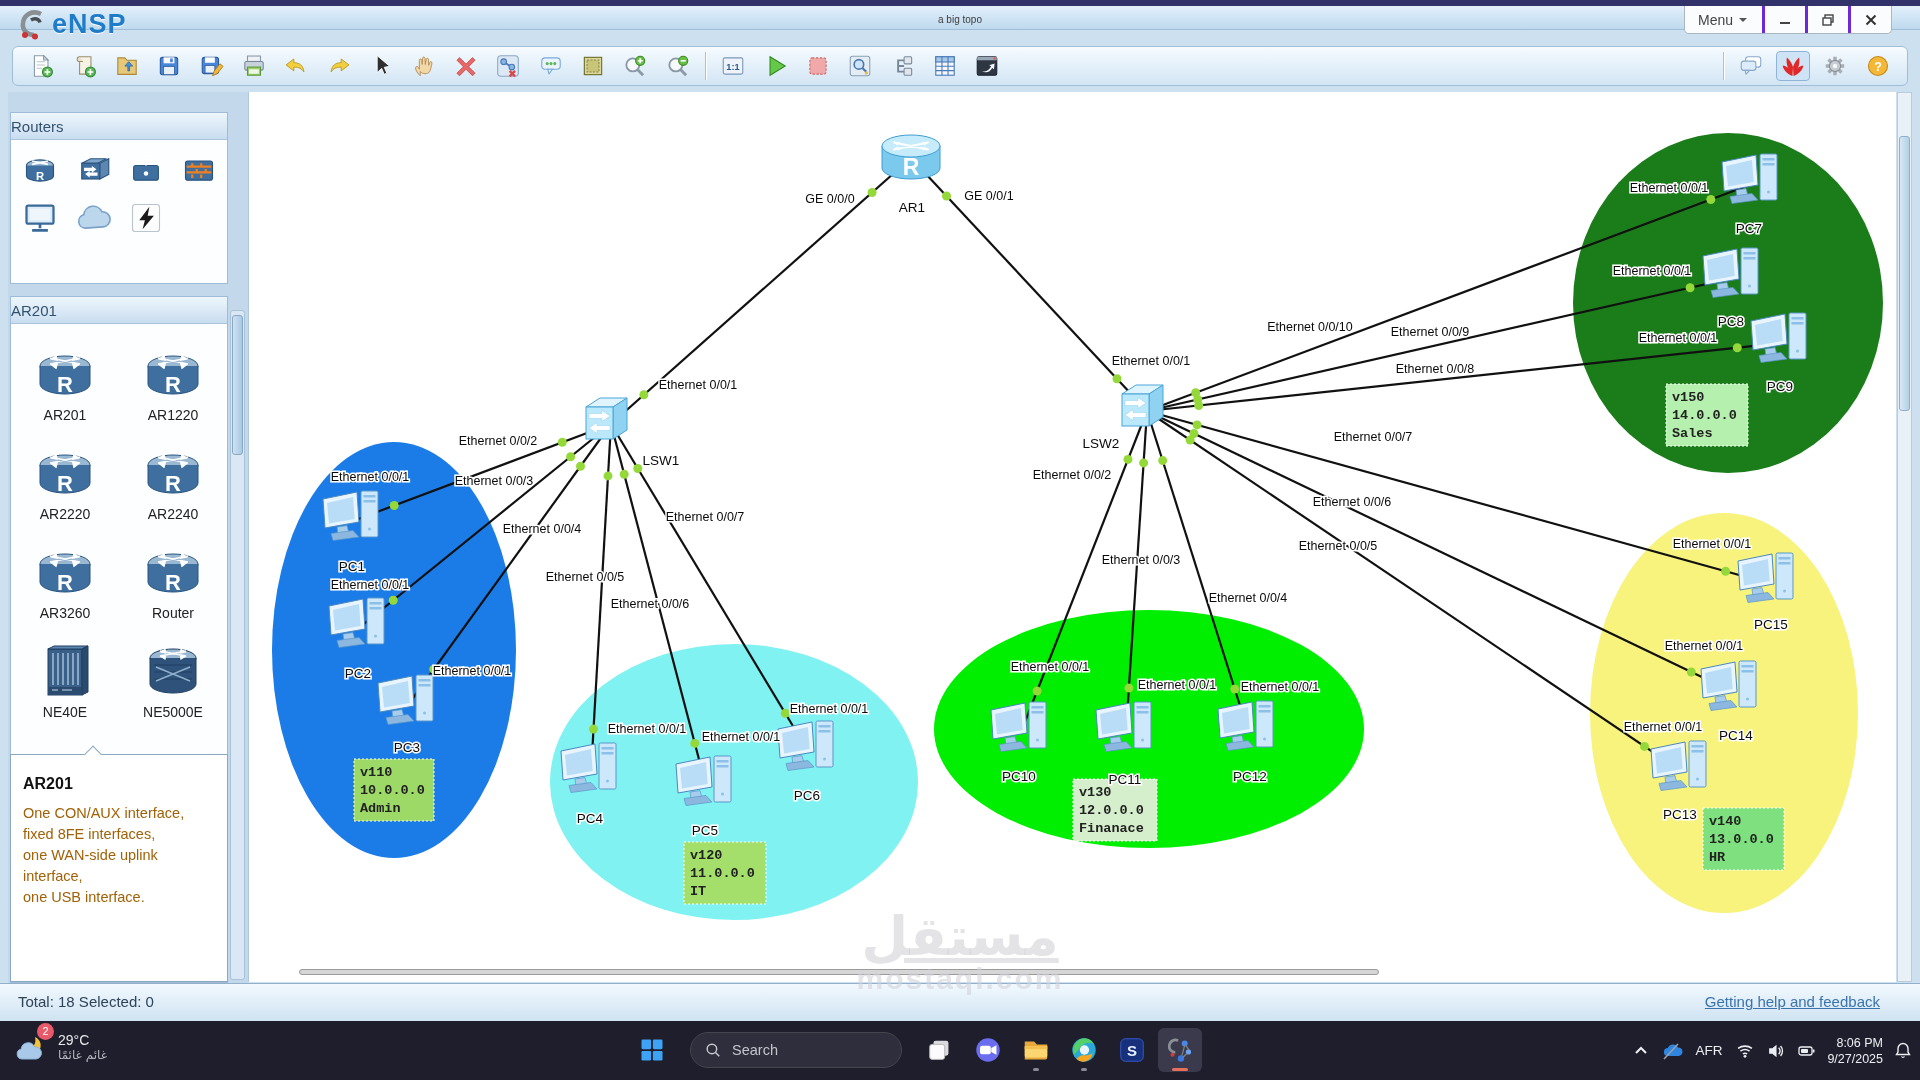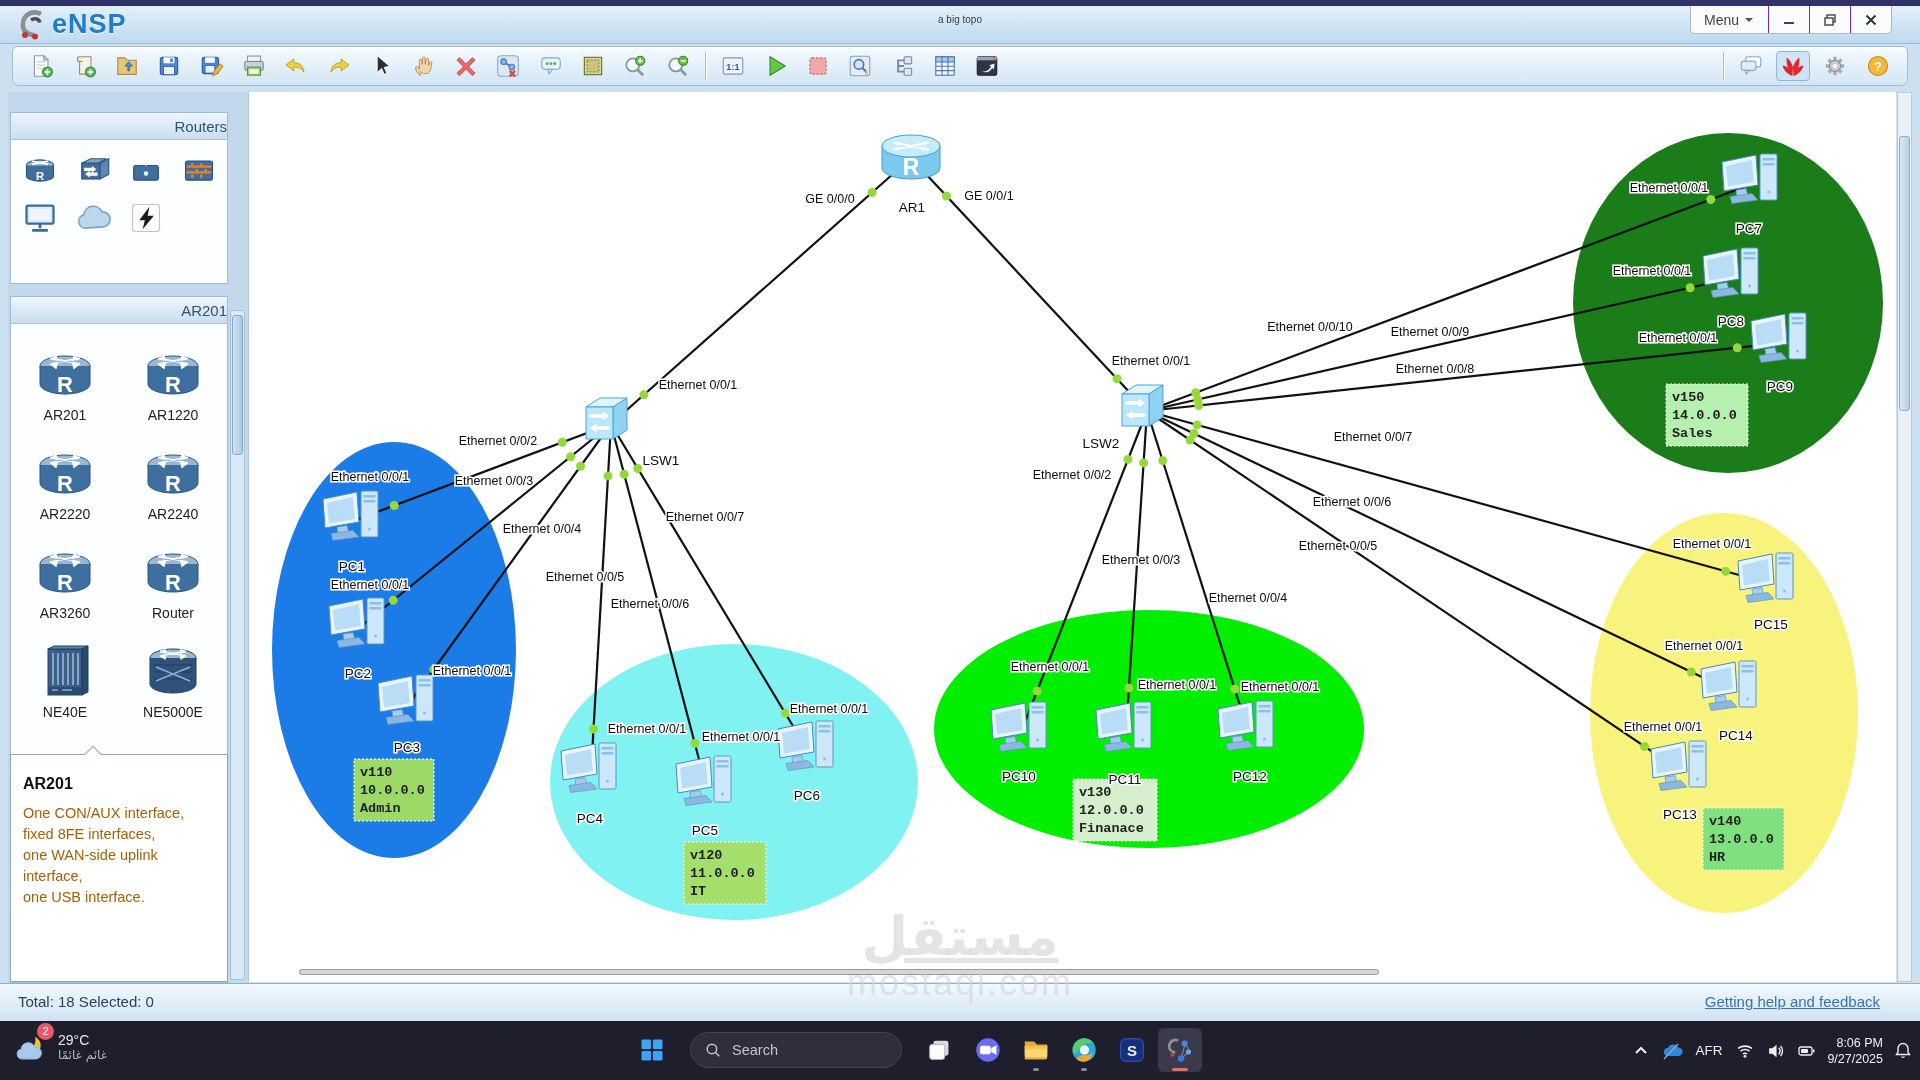--- a/index.html
+++ b/index.html
@@ -1,47 +1,47 @@
 <!DOCTYPE html>
 <html><head>
 <meta charset="utf-8">
 <style>
   html,body{margin:0;padding:0;background:#000;}
   *{box-sizing:border-box;}
   .win{position:relative;width:1920px;height:1080px;overflow:hidden;
        font-family:"Liberation Sans",sans-serif;background:#cde0f0;}
   .topstrip{position:absolute;left:0;top:0;width:1920px;height:6px;background:#32326a;}
   
-  .titlebar{position:absolute;left:0;top:6px;width:1920px;height:38px;
+  .titlebar{position:absolute;left:0;top:6px;width:1920px;height:24px;
     background:linear-gradient(#e2f0fb,#bed9ee);border-bottom:1px solid #9fbdd6;}
   .logo{position:absolute;left:16px;top:2px;display:flex;align-items:center;gap:4px;}
   .logotext{font-size:27px;font-weight:bold;color:#1f7cc8;letter-spacing:1px;
     text-shadow:0 1px 1px #fff;}
   .wintitle{position:absolute;left:0;right:0;top:8px;text-align:center;
     font-size:10px;color:#3c3c3c;}
   .winctrls{position:absolute;right:28px;top:0px;height:28px;display:flex;
     background:#fbfcfe;border:1px solid #aab6c2;border-top:none;border-radius:0 0 5px 5px;overflow:hidden;}
   .wbtn{display:flex;align-items:center;justify-content:center;padding:0 13px;
-    border-right:1px solid #6d28d9;color:#444;font-size:14px;cursor:default;}
+    border-right:3px solid #6d28d9;color:#444;font-size:14px;cursor:default;}
   .wbtn:last-child{border-right:none;}
   .wbtn svg{display:block;}
   
   .toolbar{position:absolute;left:12px;top:46px;width:1896px;height:40px;
     background:linear-gradient(#f6fbff,#d2e5f4);border:1px solid #a2bed6;border-radius:6px;
     display:flex;align-items:center;padding:0 8px;}
   .tbicon{width:34px;height:30px;display:flex;align-items:center;justify-content:center;
     border-radius:4px;margin:0 4.2px;}
   .tbicon svg{width:26px;height:26px;}
   .tbicon.pressed{background:#cfe3f6;border:1px solid #8fb4d8;}
   .tb-sep{width:1px;height:28px;background:#a8c2d8;box-shadow:1px 0 0 #fff;margin:0 6px;}
   .tb-spacer{flex:1;}
   
   .sidebar{position:absolute;left:8px;top:92px;width:240px;height:891px;background:#c3d8ea;}
   .panel{position:absolute;left:2px;width:218px;background:#fdfeff;border:1px solid #9ebcd8;}
-  .panel-h{height:27px;line-height:27px;text-align:right;font-size:15px;color:#33526e;
+  .panel-h{height:27px;line-height:27px;text-align:left;font-size:15px;color:#33526e;
     background:linear-gradient(#eef6fc,#c9ddf0);border-bottom:1px solid #aac4da;}
   .routers-panel{top:20px;height:172px;}
   .devices-panel{top:204px;height:687px;}
   .cat-grid{display:flex;flex-wrap:wrap;padding:6px 2px;}
   .cat-item{width:53px;height:48px;display:flex;align-items:center;justify-content:center;}
   .cat-item svg{width:40px;height:36px;}
   .dev-grid{display:grid;grid-template-columns:1fr 1fr;padding-top:4px;}
   .dev-item{height:99px;display:flex;flex-direction:column;align-items:center;justify-content:flex-end;padding-bottom:4px;}
   .dev-item svg{width:62px;height:58px;}
   .dev-label{font-size:14px;color:#222;margin-top:3px;}
@@ -93,21 +93,21 @@
     width:6px;height:3px;border-radius:2px;background:#8a8a96;}
   .appbtn.active{background:#3a3a4c;}
   .appbtn.active .rundot{width:16px;background:#e8705a;}
   .tray{position:absolute;right:6px;top:0;height:59px;display:flex;align-items:center;gap:9px;color:#eceff2;}
   .trayic{width:22px;height:20px;display:flex;align-items:center;justify-content:center;}
   .lang{font-size:13.5px;padding:0 3px;}
   .clock{text-align:right;font-size:12.5px;line-height:16px;}
   
   .watermark{position:absolute;left:0;top:905px;width:1920px;text-align:center;pointer-events:none;z-index:50;}
   .wm1{font-family:"DejaVu Sans",sans-serif;font-size:54px;font-weight:bold;color:rgba(205,205,212,.55);text-decoration:underline;}
-  .wm2{font-size:36px;font-weight:normal;color:rgba(210,210,218,.6);letter-spacing:2px;margin-top:-6px;}
+  .wm2{font-size:30px;font-weight:bold;color:rgba(210,210,218,.6);letter-spacing:2px;margin-top:-6px;}
 </style>
 </head>
 <body>
 
 <div class="win">
   <div class="topstrip"></div>
 
   <div class="titlebar">
     <div class="logo">
       <svg width="32" height="32" viewBox="0 0 32 32">

